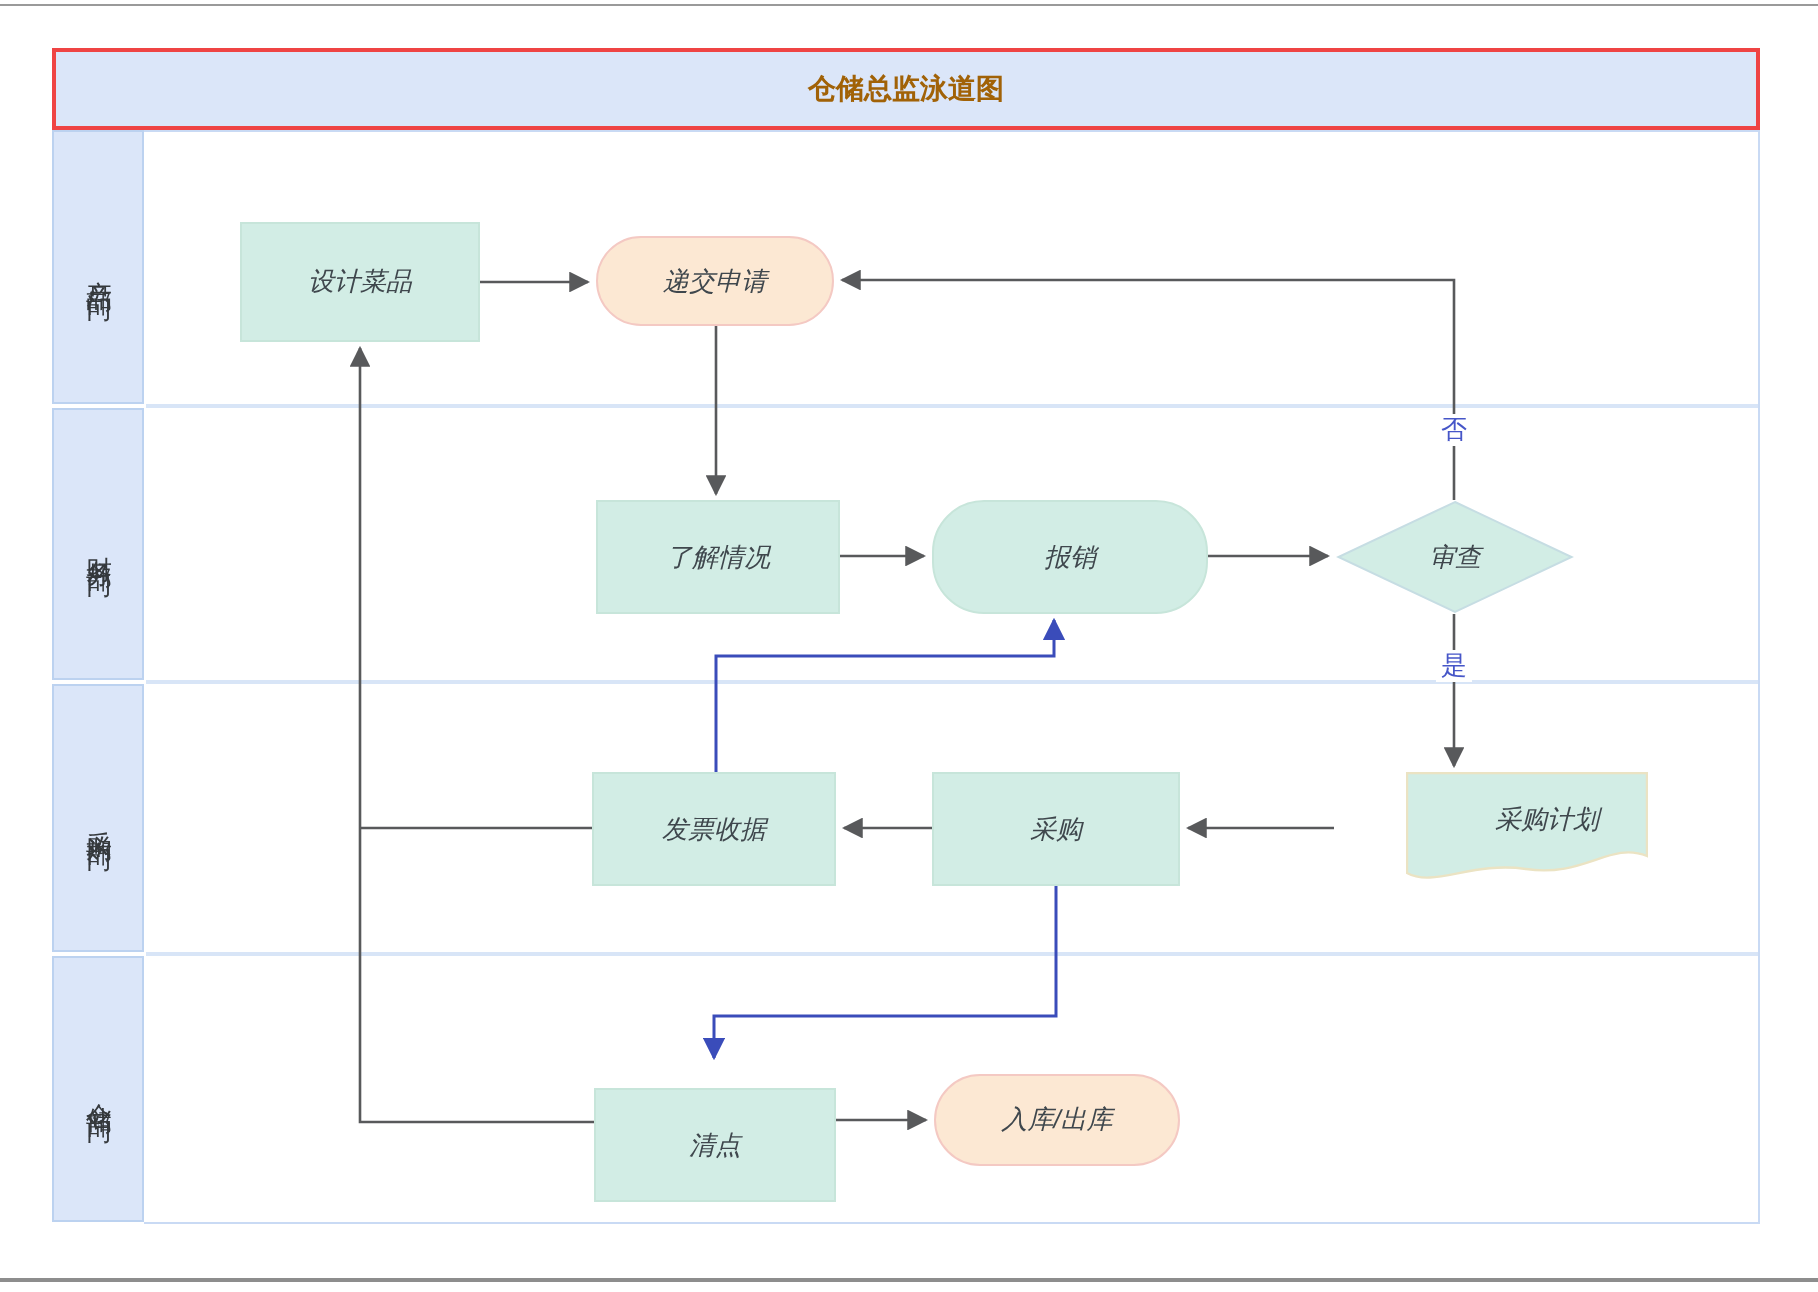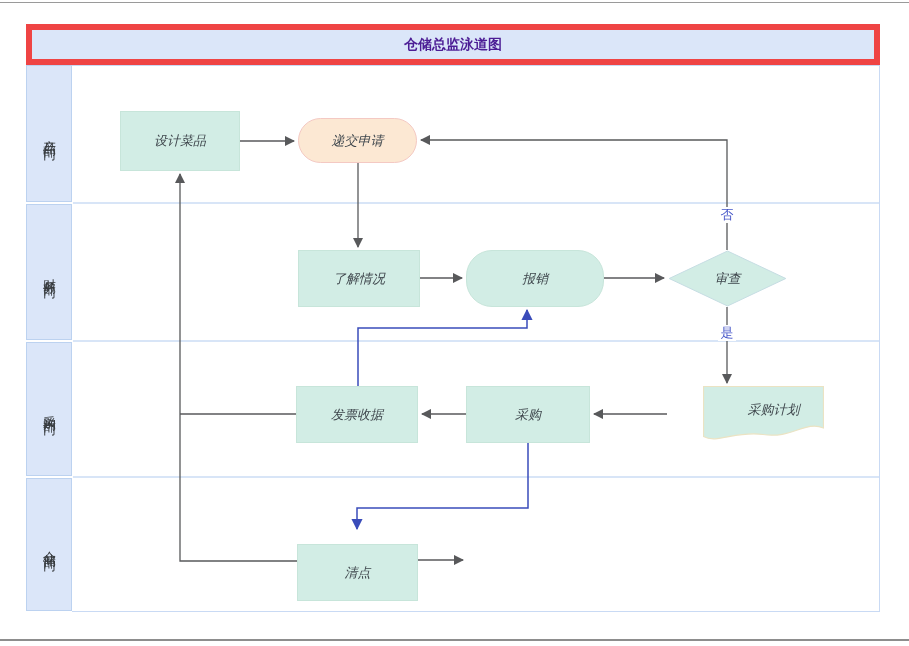--- a/index.html
+++ b/index.html
@@ -6,23 +6,23 @@
   .canvas{
     position:relative;width:909px;height:646px;overflow:hidden;background:#ffffff;
     font-family:"Liberation Sans","DejaVu Sans",sans-serif;
   }
   .win-line{position:absolute;left:0;width:909px;background:#9a9a9a;}
   .win-line.top{top:2px;height:1px;}
   .win-line.bottom{top:639px;height:2px;background:#8d8d8d;}
 
   .header{
     position:absolute;left:26px;top:24px;width:854px;height:41px;box-sizing:border-box;
-    background:#dbe6f9;border:6px solid #ef4444;
+    background:#dbe6f9;border:2px solid #ef4444;
     display:flex;align-items:center;justify-content:center;
-    font-size:14px;font-weight:bold;color:#4c1d95;
+    font-size:14px;font-weight:bold;color:#a16207;
   }
   .content-area{
     position:absolute;left:72px;top:65px;width:808px;height:547px;box-sizing:border-box;
     background:#ffffff;border:1px solid #c9daf4;border-left:none;
   }
   .lane-cell{
     position:absolute;left:26px;width:46px;box-sizing:border-box;
     background:#dbe6f9;border:1px solid #bcd2f0;
     display:flex;align-items:center;justify-content:center;
   }
@@ -141,17 +141,20 @@
   </div>
 
   <div class="node process" style="left:296px;top:386px;width:122px;height:57px;">
     <span>发票收据</span>
   </div>
 
   <div class="node process" style="left:297px;top:544px;width:121px;height:57px;">
     <span>清点</span>
   </div>
 
+  <div class="node terminator" style="left:467px;top:537px;width:123px;height:46px;">
+    <span>入库/出库</span>
+  </div>
 
   <div class="edge-label" style="left:718px;top:207px;">否</div>
   <div class="edge-label" style="left:718px;top:325px;">是</div>
 
 </div>
 
 </body></html>

